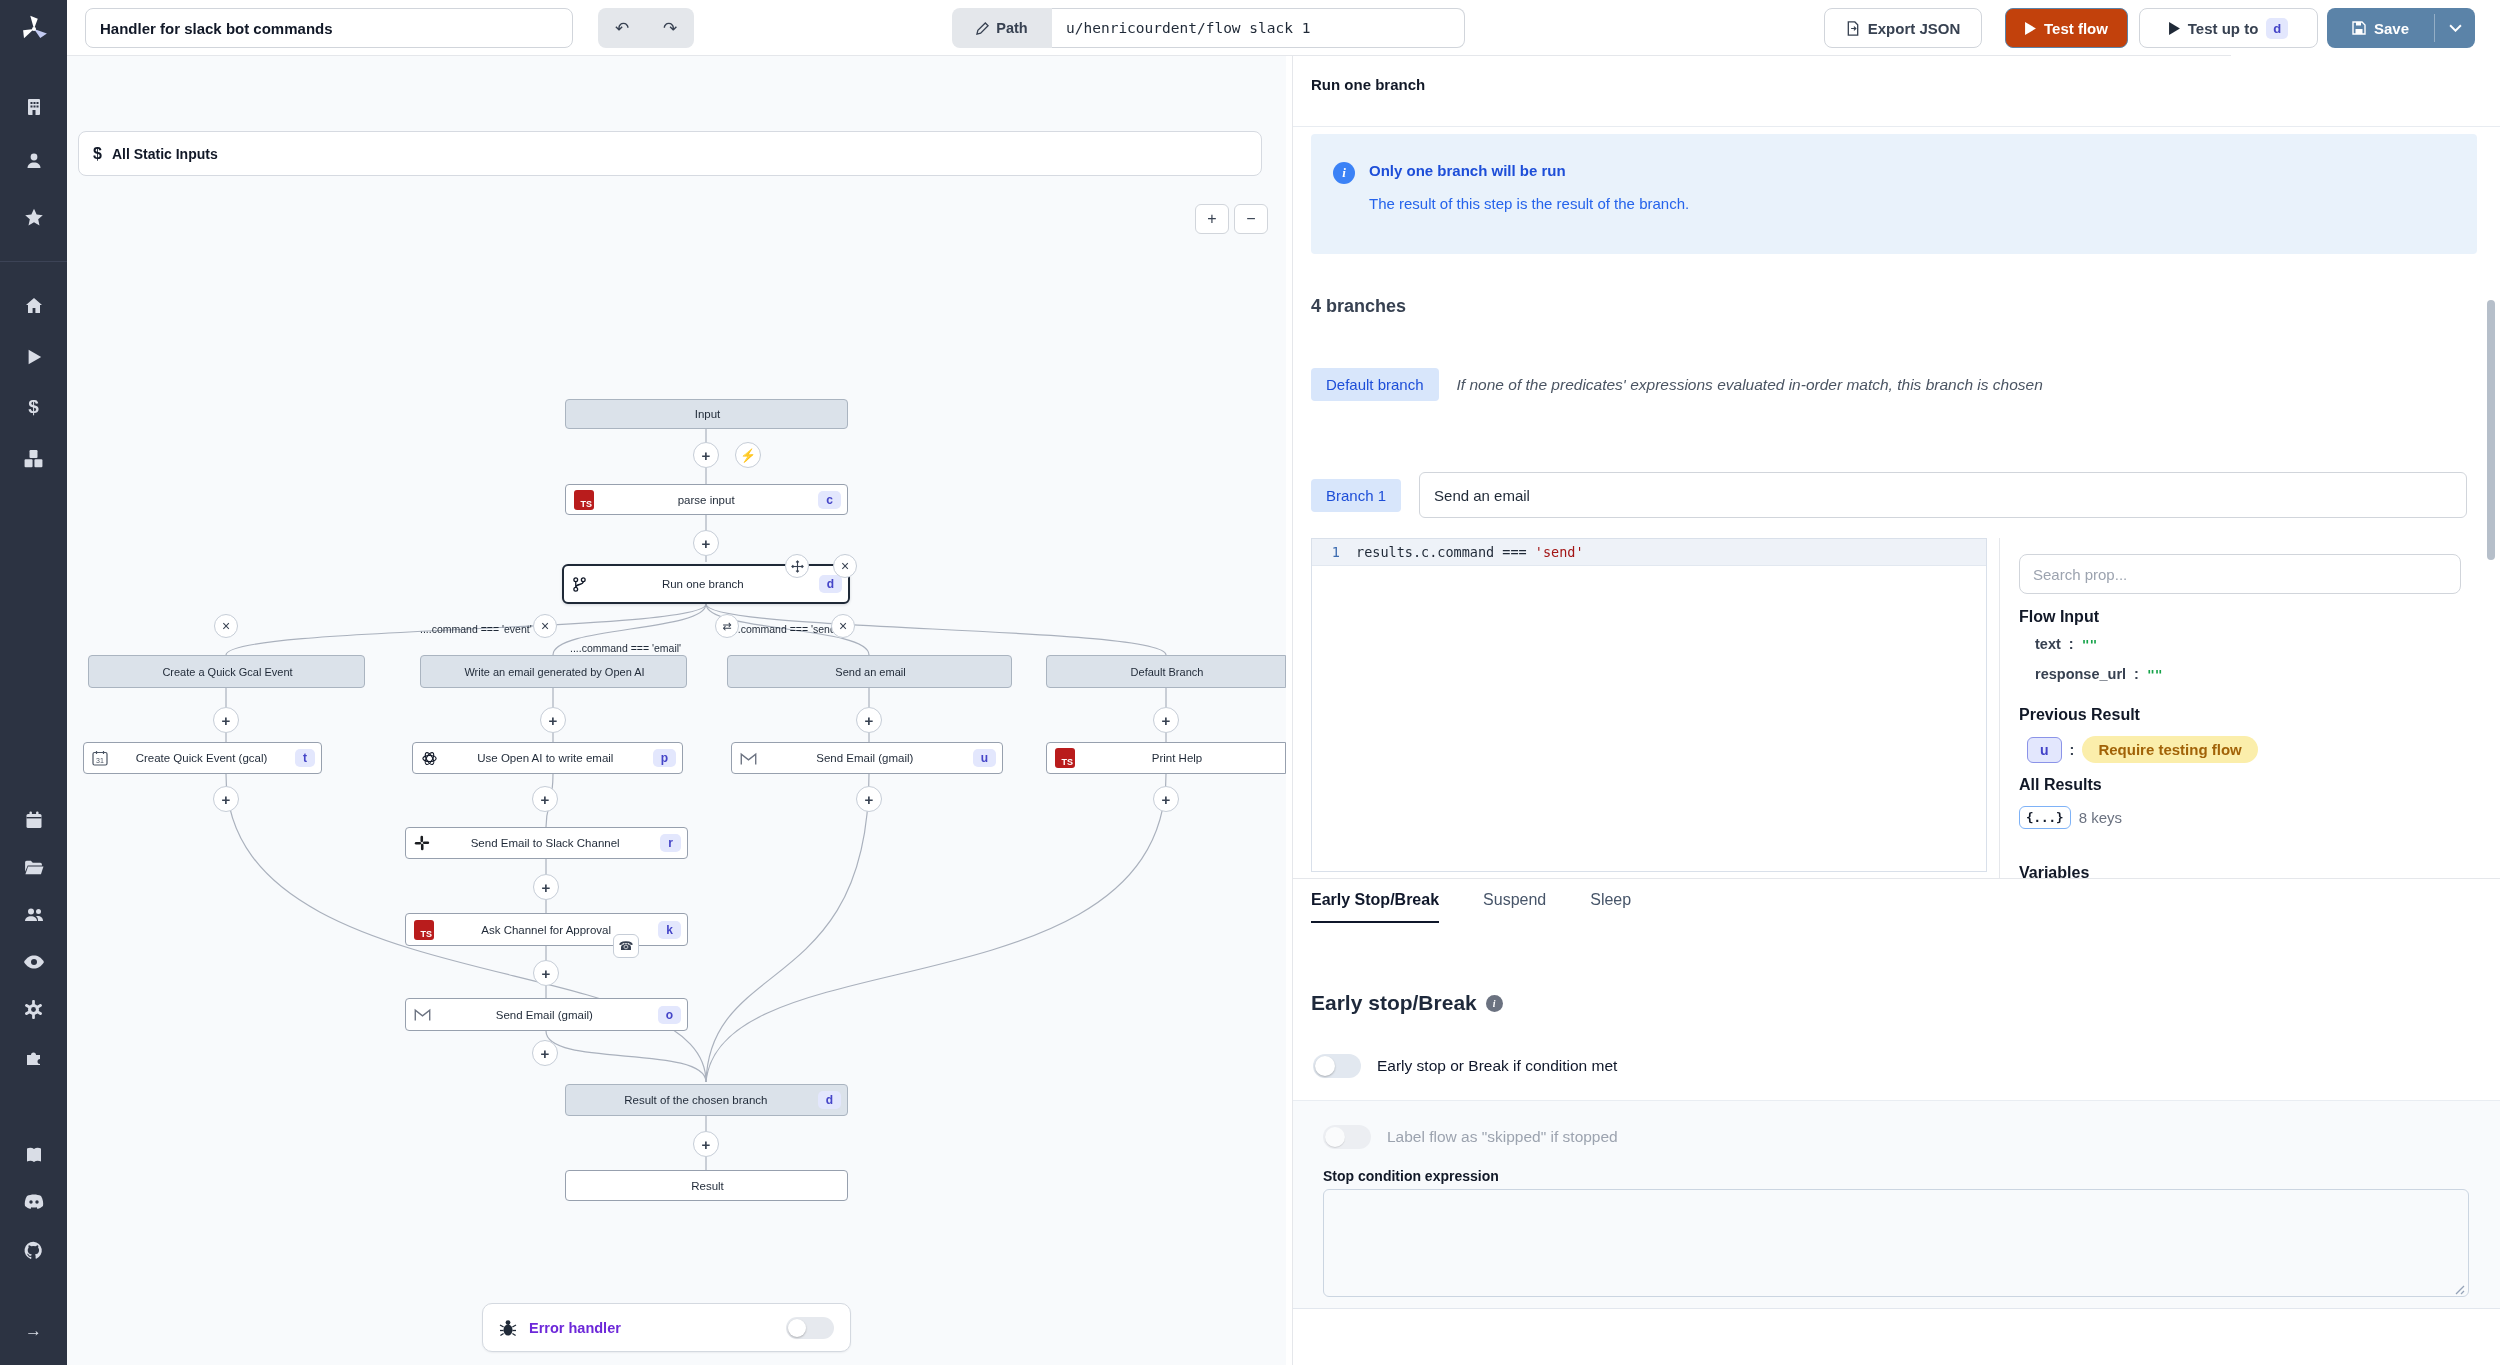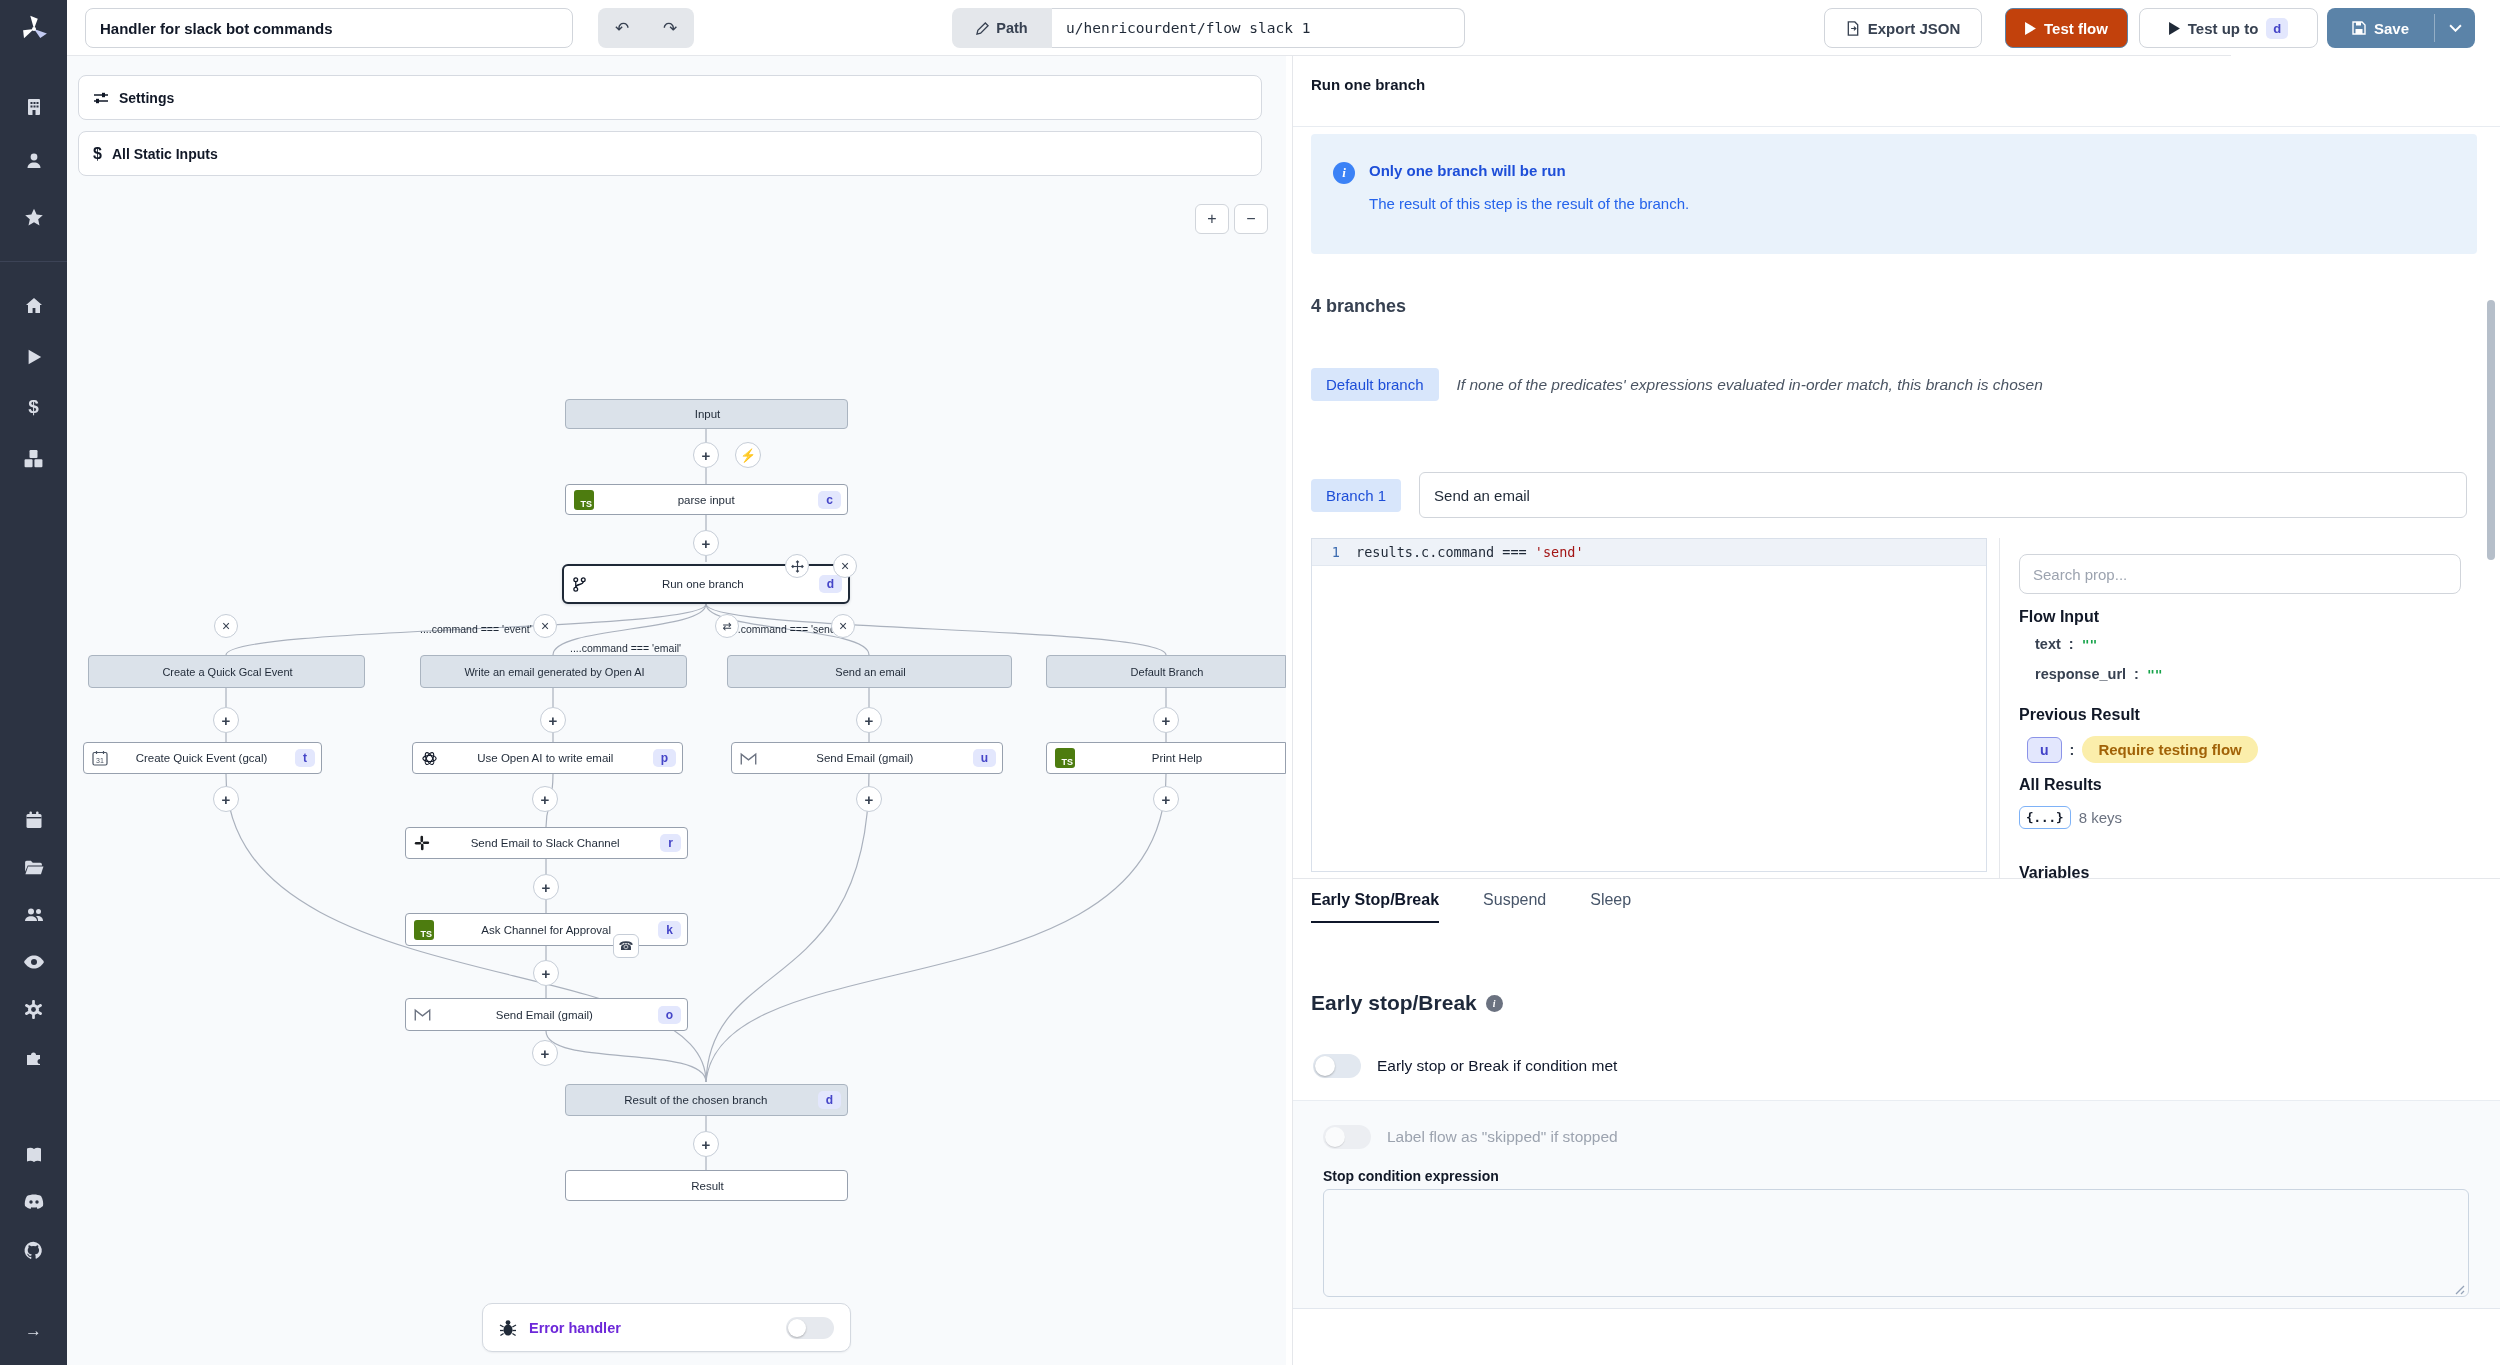--- a/index.html
+++ b/index.html
@@ -33,21 +33,21 @@
   
   .canvas { position:absolute; left:67px; top:56px; width:1219px; height:1309px; background:#f8fafc; overflow:hidden; }
   .panel-btn { position:absolute; left:11px; width:1184px; height:45px; background:#fff; border:1px solid #d6dae1; border-radius:8px; display:flex; align-items:center; gap:10px; padding:0 14px; font-size:14px; font-weight:600; color:#111827; cursor:pointer; }
   .zoom-btn { position:absolute; width:34px; height:30px; background:#fff; border:1px solid #d1d5db; border-radius:6px; font-size:16px; color:#374151; display:flex; align-items:center; justify-content:center; cursor:pointer; }
   .edges { position:absolute; left:0; top:0; }
   .node { position:absolute; background:#fff; border:1px solid #97a0ae; border-radius:4px; display:flex; align-items:center; padding:0 6px 0 8px; font-size:11.5px; color:#1f2937; cursor:pointer; }
   .node .nlabel { flex:1; text-align:center; }
   .node.gray { background:#dbe2ea; border-color:#aab4c0; justify-content:center; }
   .node.sel { border:2px solid #1f2937; border-radius:6px; box-shadow:0 1px 3px rgba(15,23,42,0.15); }
   .stepbadge { background:#e3e7fd; color:#4545c8; font-weight:700; font-size:12px; border-radius:5px; padding:2px 8px; }
-  .tsbadge { width:20px; height:20px; background:#4d7c0f; color:#fff; border-radius:3px; font-size:9px; font-weight:700; display:flex; align-items:flex-end; justify-content:flex-end; padding:0 2px 1px 0; }
+  .tsbadge { width:20px; height:20px; background:#b91c1c; color:#fff; border-radius:3px; font-size:9px; font-weight:700; display:flex; align-items:flex-end; justify-content:flex-end; padding:0 2px 1px 0; }
   .circ { position:absolute; width:26px; height:26px; border-radius:50%; background:#fff; border:1px solid #c6cdd7; display:flex; align-items:center; justify-content:center; font-size:15px; font-weight:700; color:#374151; cursor:pointer; z-index:3; }
   .circ.sm { width:24px; height:24px; font-size:14px; font-weight:400; }
   .edge-label { position:absolute; font-size:10.5px; color:#1f2937; white-space:nowrap; z-index:2; }
   .phonebox { position:absolute; width:26px; height:24px; background:#fff; border:1px solid #c6cdd7; border-radius:6px; display:flex; align-items:center; justify-content:center; font-size:12px; color:#374151; z-index:3; cursor:pointer; }
   .errbar { position:absolute; left:415px; top:1247px; width:369px; height:49px; background:#fff; border:1px solid #d4d9e0; border-radius:10px; display:flex; align-items:center; padding:0 16px; box-shadow:0 1px 2px rgba(15,23,42,0.06); }
   .errbar .lbl { font-size:14.5px; font-weight:700; color:#6d28d9; margin-left:12px; flex:1; }
   .toggle { width:48px; height:22px; background:#e6e9ee; border-radius:11px; position:relative; cursor:pointer; }
   .toggle .knob { position:absolute; left:2px; top:2px; width:18px; height:18px; background:#fff; border-radius:50%; box-shadow:0 1px 2px rgba(0,0,0,0.25); }
   .toggle.big { width:48px; height:24px; border-radius:12px; background:#e2e8f0; }
   .toggle.big .knob { width:20px; height:20px; }
@@ -302,31 +302,20 @@
         <path d="M486,718 C486,750 479,748 479,771"></path>
         <path d="M802,718 C802,940 643,900 639,1026"></path>
         <path d="M1099,718 C1099,960 652,880 639,1026"></path>
         <path d="M479,803 L479,857"></path>
         <path d="M479,890 L479,942"></path>
         <path d="M479,975 C479,1012 639,988 639,1026"></path>
         <path d="M639,1060 L639,1114"></path>
       </g>
     </svg>
 
-    <button class="panel-btn" style="top:19px">
-      <svg width="16" height="16" viewBox="0 0 16 16">
-          <g stroke="#111827" stroke-width="1.5">
-            <line x1="1" y1="5" x2="15" y2="5"></line>
-            <line x1="1" y1="11" x2="15" y2="11"></line>
-          </g>
-          <rect x="9" y="2.8" width="3" height="4.4" fill="#111827"></rect>
-          <rect x="3" y="8.8" width="3" height="4.4" fill="#111827"></rect>
-        </svg>
-      <span>Settings</span>
-    </button>
     <button class="panel-btn" style="top:75px">
       <span style="font-size:16px;font-weight:700">$</span>
       <span>All Static Inputs</span>
     </button>
     <button class="zoom-btn" style="left:1128px;top:148px">+</button>
     <button class="zoom-btn" style="left:1167px;top:148px">−</button>
 
     <div class="node gray" style="left:498px;top:343px;width:283px;height:30px">
       <span class="nlabel">Input</span>
     </div>

